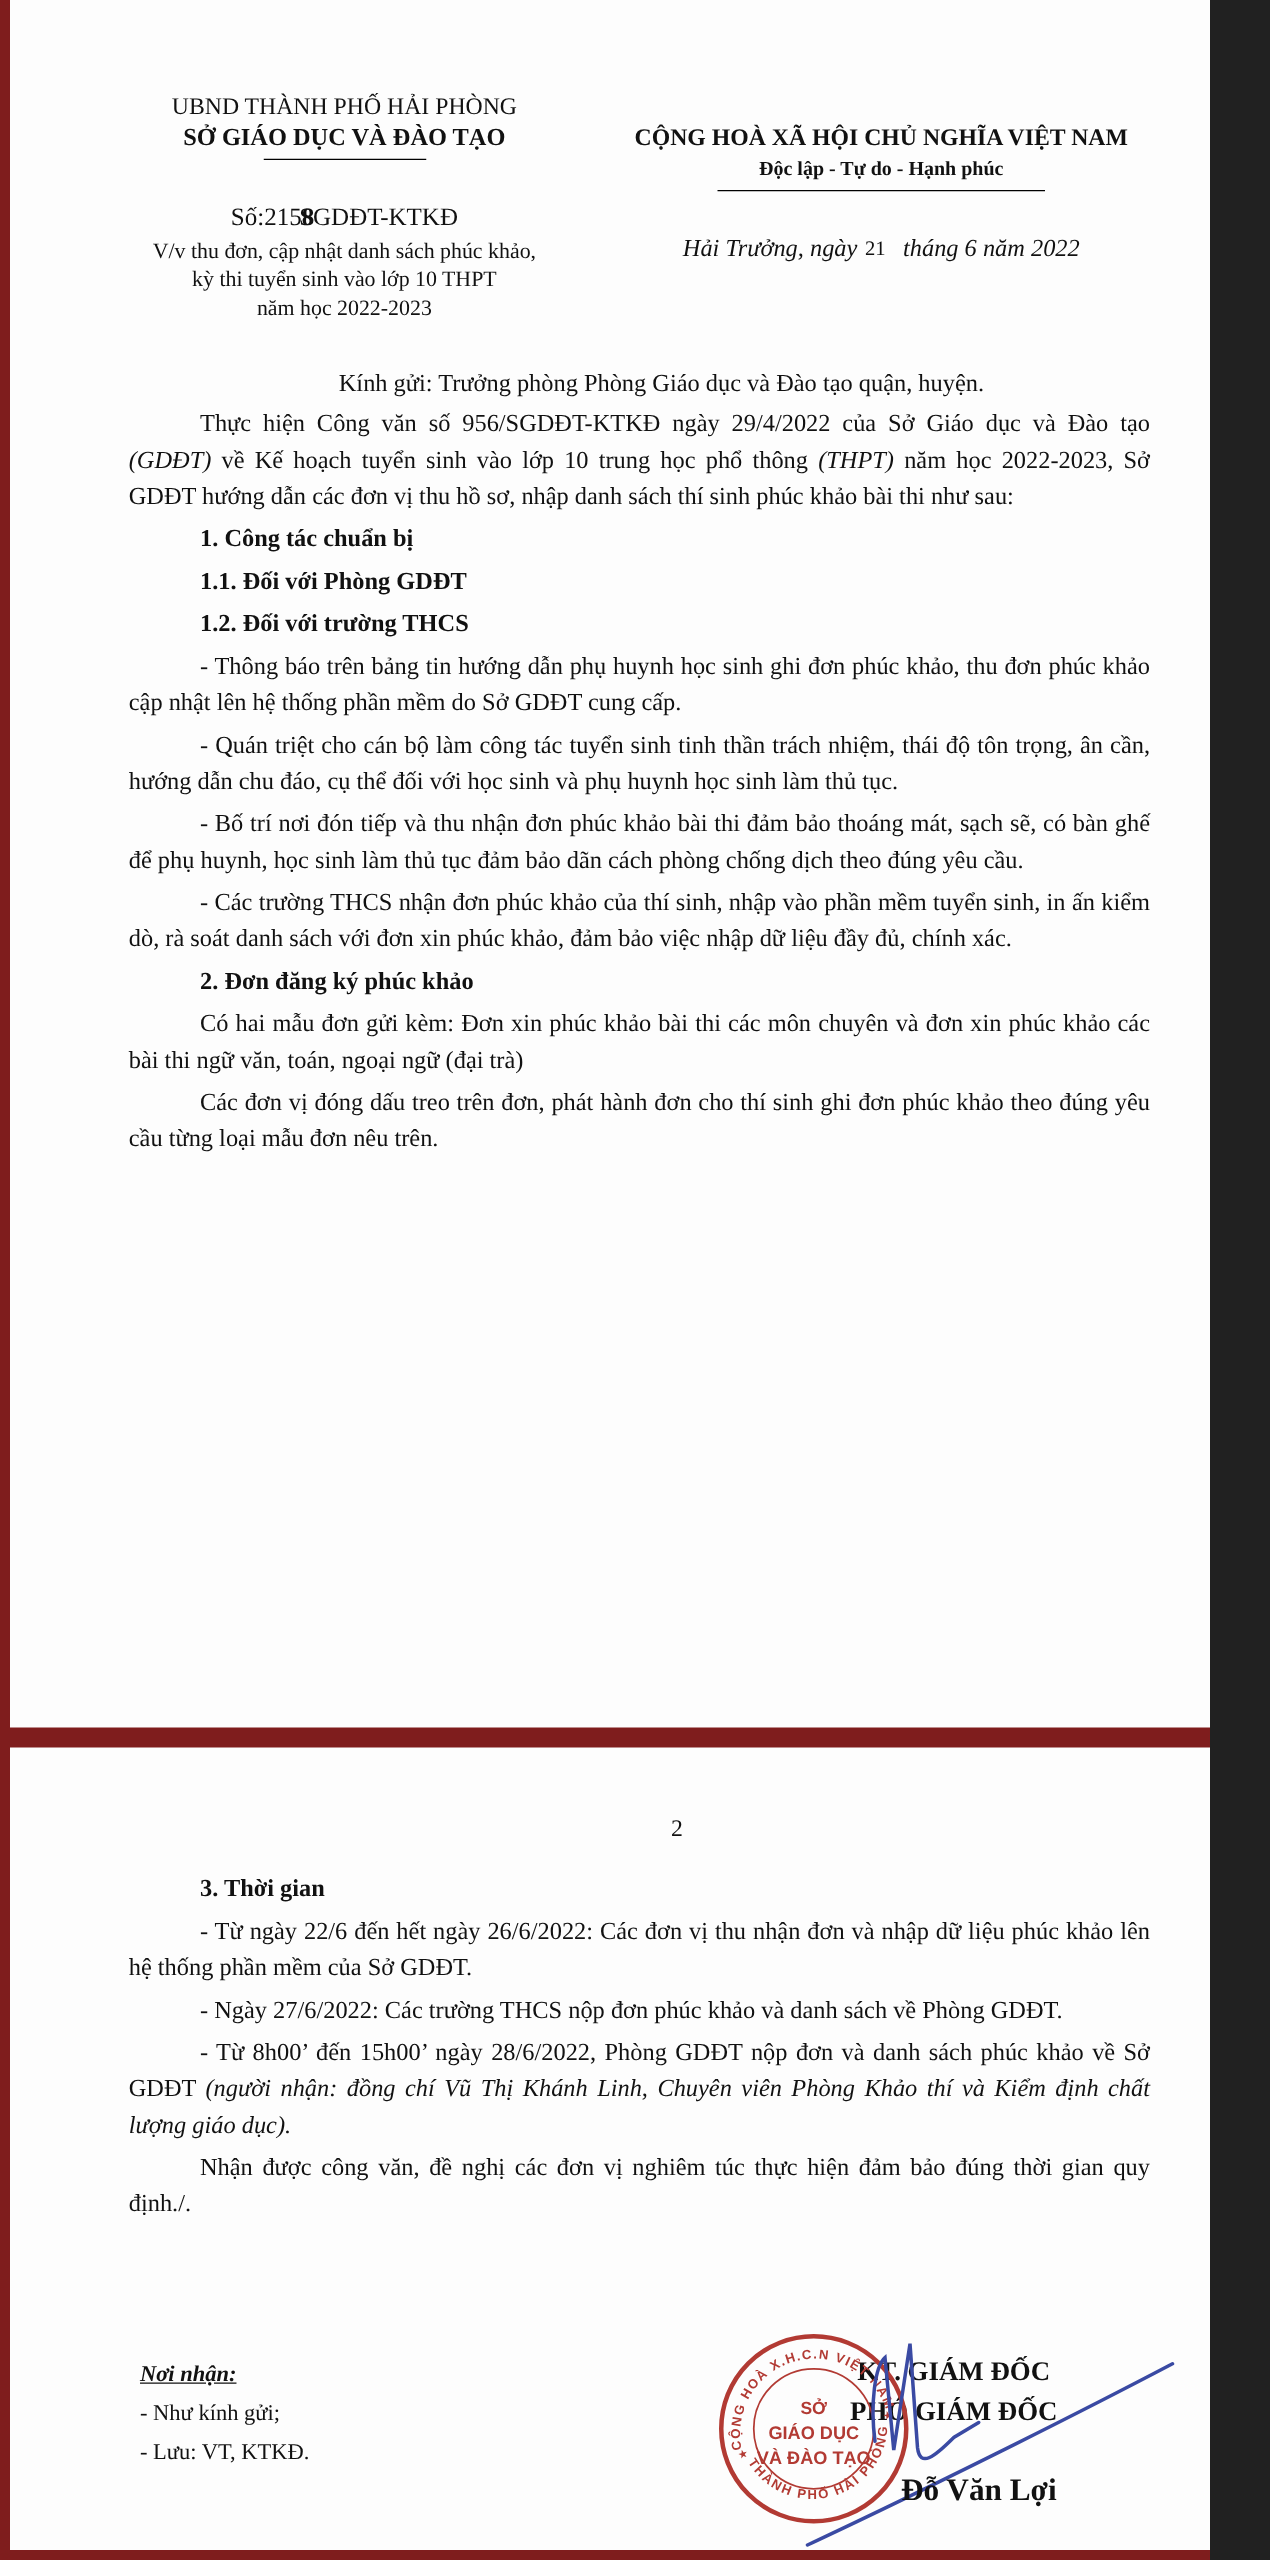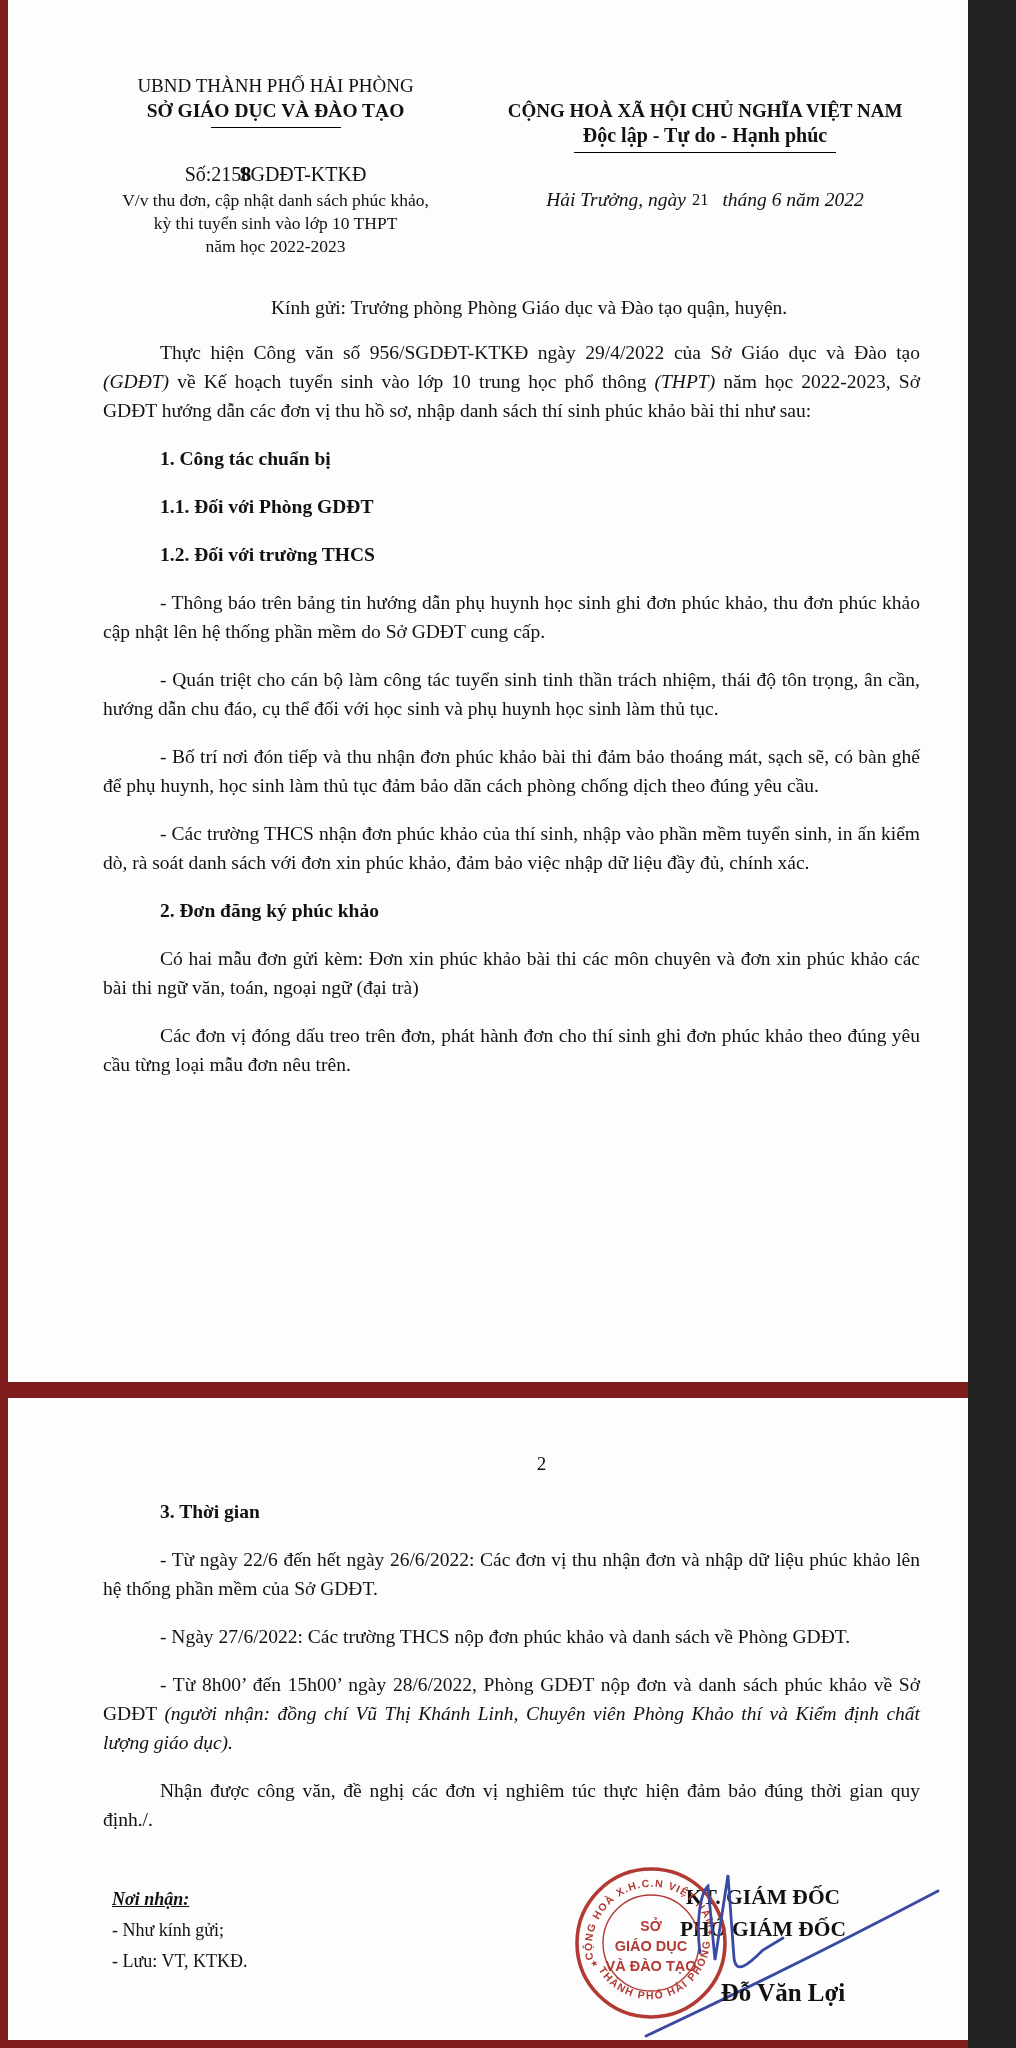--- a/index.html
+++ b/index.html
@@ -26,21 +26,21 @@
   .rule-r{width:262px;}
   .doc-no{font-size:20px;line-height:24px;margin-top:34px;white-space:nowrap;}
   .doc-no .d8{position:relative;z-index:2;font-weight:bold;}
   .doc-no .sS{margin-left:-12px;}
   .subject{font-size:17.5px;line-height:23px;margin-top:3px;}
   .dateline{font-size:19.5px;font-style:italic;margin-top:36px;white-space:nowrap;}
   .dateline .day{font-style:normal;font-size:16.5px;margin:0 14px 0 6px;vertical-align:1px;}
   
   .salutation{font-size:19.5px;margin:24px 0 0 168px;}
   .paras{margin-top:6px;}
-  .para{margin:19px 0;font-size:19.5px;line-height:29px;text-align:justify;text-indent:57px;}
+  .para{margin:5px 0;font-size:19.5px;line-height:29px;text-align:justify;text-indent:57px;}
   .para.heading{font-weight:bold;text-align:left;}
   .run-i{font-style:italic;}
   .run-b{font-weight:bold;}
   .run-n{}
   
   #page2 .content{padding-top:55px;}
   .pgnum{text-align:center;font-size:19px;margin-left:60px;}
   #page2 .paras{margin-top:22px;}
   
   .recipients{position:absolute;left:104px;top:486px;font-size:18px;line-height:31px;}
@@ -65,21 +65,21 @@
           <div class="rule rule-l"></div>
           <div class="doc-no"><span>Số:215</span><span class="d8">8</span><span class="sS">S</span><span>GDĐT-KTKĐ</span></div>
           <div class="subject">
             <div>V/v thu đơn, cập nhật danh sách phúc khảo,</div>
             <div>kỳ thi tuyển sinh vào lớp 10 THPT</div>
             <div>năm học 2022-2023</div>
           </div>
         </div>
         <div class="hdr-right">
           <div class="hl2" style="font-size:19px;">CỘNG HOÀ XÃ HỘI CHỦ NGHĨA VIỆT NAM</div>
-          <div class="hl2" style="font-size:20px;">Độc lập - Tự do - Hạnh phúc</div>
+          <div class="hl2" style="font-size:16px;">Độc lập - Tự do - Hạnh phúc</div>
           <div class="rule rule-r"></div>
           <div class="dateline"><span>Hải Trưởng, ngày</span><span class="day">21</span><span>tháng 6 năm 2022</span></div>
         </div>
       </div>
 
       <div class="salutation">Kính gửi: Trưởng phòng Phòng Giáo dục và Đào tạo quận, huyện.</div>
 
       <div class="paras">
           <p class="para body"><span class="run-n">Thực hiện Công văn số 956/SGDĐT-KTKĐ ngày 29/4/2022 của Sở Giáo dục và Đào tạo </span><span class="run-i">(GDĐT)</span><span class="run-n"> về Kế hoạch tuyển sinh vào lớp 10 trung học phổ thông </span><span class="run-i">(THPT)</span><span class="run-n"> năm học 2022-2023, Sở GDĐT hướng dẫn các đơn vị thu hồ sơ, nhập danh sách thí sinh phúc khảo bài thi như sau:</span></p>
           <p class="para heading"><span class="run-b">1. Công tác chuẩn bị</span></p>

